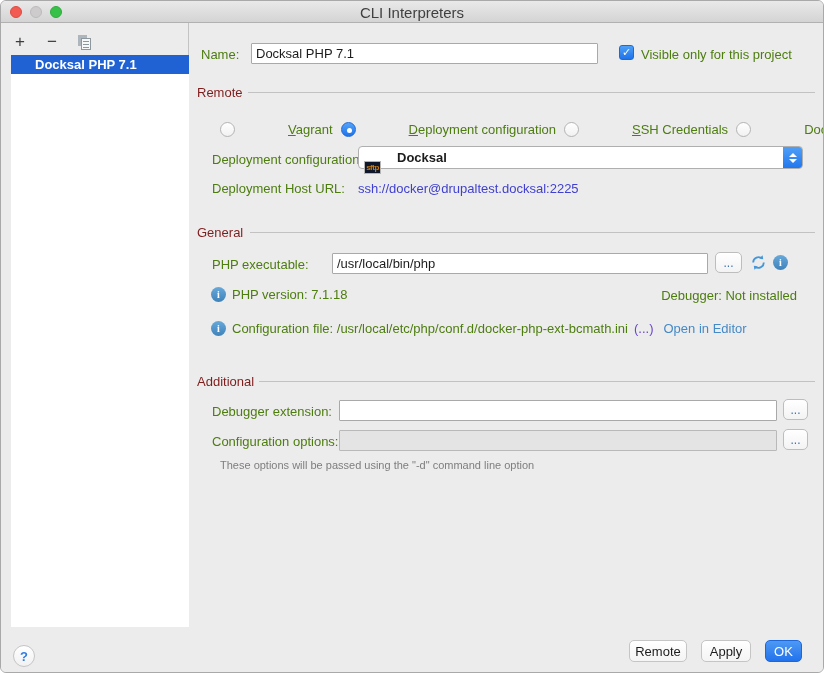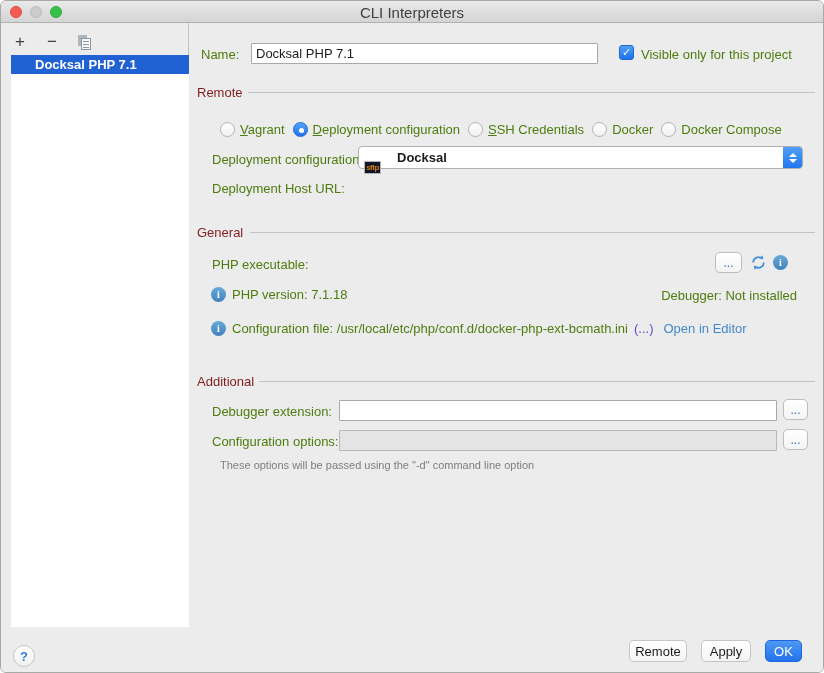--- a/index.html
+++ b/index.html
@@ -48,21 +48,21 @@
   .checkbox { width:15px; height:15px; border-radius:3px; border:1px solid #9f9f9f;
               background:#ffffff; display:inline-flex; align-items:center; justify-content:center;
               color:#ffffff; font-size:11px; font-weight:bold; }
   .checkbox.on { background:linear-gradient(#4fa0f7,#1e73ea); border-color:#1c6ad8; }
   .checkbox .check { visibility:hidden; }
   .checkbox.on .check { visibility:visible; }
 
   
   .radio-row { position:absolute; left:219px; top:119px; right:0; height:18px;
                display:flex; align-items:center; white-space:nowrap; overflow:hidden; }
-  .radio-group { display:inline-flex; align-items:flex-end; margin-right:8px; }
+  .radio-group { display:inline-flex; align-items:flex-end; margin-right:8px;gap:48px; }
   .radio { width:15px; height:15px; border-radius:50%; background:linear-gradient(#ffffff,#f1f1f1);
            border:1px solid #b3b3b3; margin-right:5px; position:relative; flex:0 0 auto; }
   .radio.on { background:linear-gradient(#55a3f8,#1e73ea); border-color:#1c6ad8; }
   .radio.on::after { content:""; position:absolute; left:5px; top:5px; width:5px; height:5px;
                      border-radius:50%; background:#ffffff; }
   .mn { text-decoration:underline; }
 
   
   .combo { position:absolute; left:357px; top:145px; width:445px; height:23px; background:#ffffff;
            border:1px solid #afafaf; border-radius:4px; display:flex; align-items:center; }
@@ -177,25 +177,27 @@
     <div class="combo" style="left:168px; top:123px;">
       <span class="sftp-ic">sftp</span>
       <span class="combo-val">Docksal</span>
       <span class="combo-cap">
         <span class="chev up"></span>
           <span class="chev dn"></span>
       </span>
     </div>
 
     <div class="abs lbl" style="left:22px; top:158px;">Deployment Host URL:</div>
+    <div class="abs link-url" style="left:168px; top:158px;">ssh://docker@drupaltest.docksal:2225</div>
 
     <div class="abs sect" style="left:7px; top:202px;">General</div>
     <div class="rule" style="left:60px; top:209px; right:8px;"></div>
 
     <div class="abs lbl" style="left:22px; top:234px;">PHP executable:</div>
+    <input class="abs tf" style="left: 142px; top: 230px; width: 376px;" value="/usr/local/bin/php">
     <button class="abs browse" style="left:525px; top:229px;">...</button>
     <span class="abs reload-ic" style="left:560px; top:231px;">
       <svg width="17" height="17" viewBox="0 0 17 17">
         <path d="M3.2 8.5a5.3 5.3 0 0 1 9-3.8" fill="none" stroke="#4596d9" stroke-width="1.8"></path>
         <path d="M13.8 8.5a5.3 5.3 0 0 1-9 3.8" fill="none" stroke="#4596d9" stroke-width="1.8"></path>
         <path d="M12.6 1.2 l0.6 4 -4 -0.6 z" fill="#4596d9"></path>
         <path d="M4.4 15.8 l-0.6 -4 4 0.6 z" fill="#4596d9"></path>
       </svg>
     </span>
     <span class="abs info-ic" style="left:583px; top:232px;">i</span>

